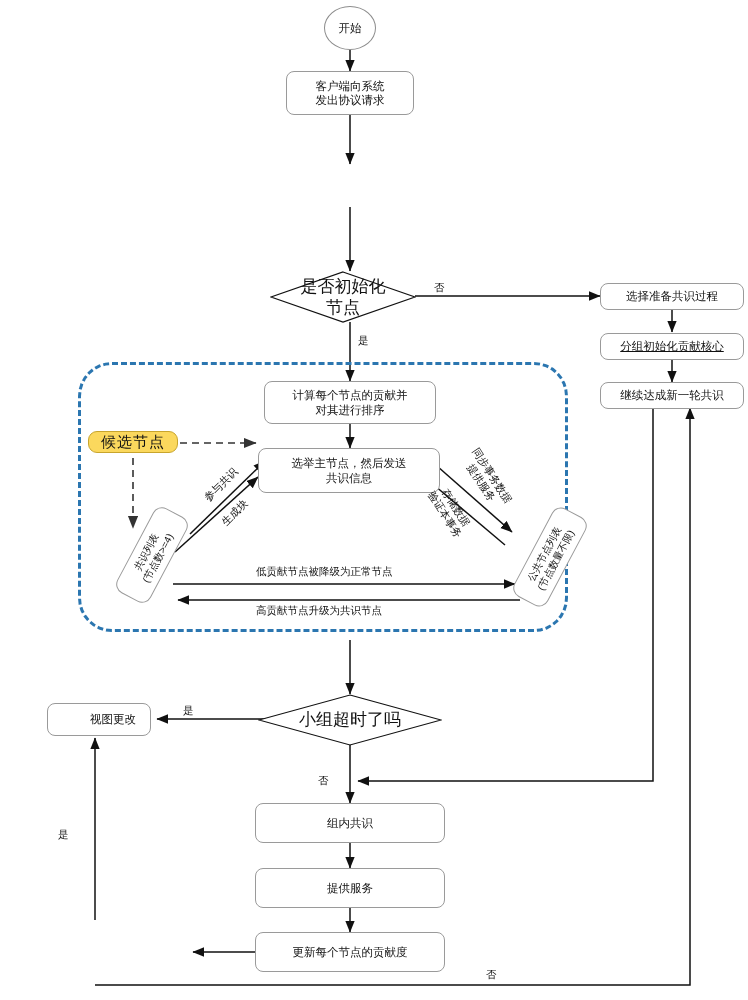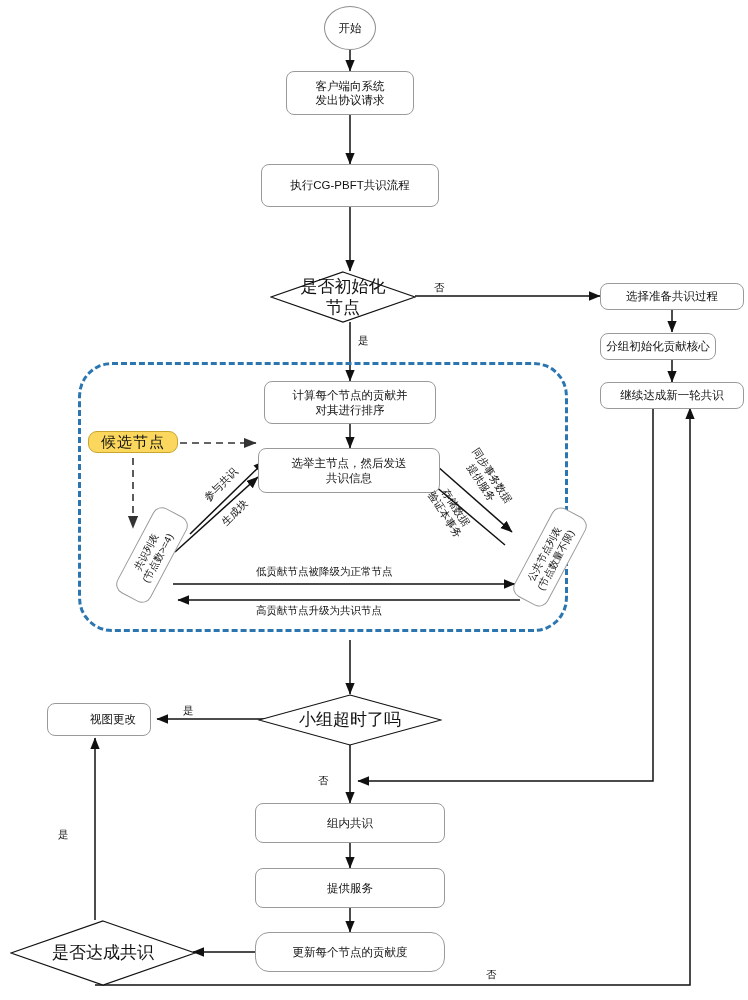--- a/index.html
+++ b/index.html
@@ -168,21 +168,20 @@
     </g>
   </svg>
 
   <div class="dashbox" style="left:78px;top:362px;width:484px;height:264px;"></div>
 
   <div class="node start" style="left:324px;top:6px;width:52px;height:44px;">开始</div>
 
   <div class="node" style="left:286px;top:71px;width:128px;height:44px;">客户端向系统
 发出协议请求</div>
 
-  <div class="node" style="left:261px;top:164px;width:178px;height:43px;">执行CG-PBFT共识流程</div>
 
   <div class="diamond" style="left:270px;top:271px;width:146px;height:52px;">
     <svg class="dshape" viewBox="0 0 146 52" preserveAspectRatio="none">
       <polygon points="73,1 145,26 73,51 1,26" fill="#ffffff" stroke="#111" stroke-width="1.2"></polygon>
     </svg>
     <div class="dlabel">是否初始化
 节点</div>
   </div>
 
   <div class="node" style="left:264px;top:381px;width:172px;height:43px;">计算每个节点的贡献并
@@ -194,45 +193,39 @@
   <div class="node yellow" style="left:88px;top:431px;width:90px;height:22px;">候选节点</div>
 
   <div class="node rot" style="left:104px;top:536px;width:96px;height:38px;">共识列表
 (节点数&gt;=4)</div>
 
   <div class="node rot" style="left:500px;top:538px;width:100px;height:38px;">公共节点列表
 (节点数量不限)</div>
 
   <div class="node" style="left:600px;top:283px;width:144px;height:27px;">选择准备共识过程</div>
 
-  <div class="node" style="left:600px;top:333px;width:116px;height:27px;">分组初始化贡献核心</div>
+  <div class="node" style="left:600px;top:333px;width:144px;height:27px;text-decoration:underline;">分组初始化贡献核心</div>
 
   <div class="node" style="left:600px;top:382px;width:144px;height:27px;">继续达成新一轮共识</div>
 
   <div class="diamond" style="left:258px;top:694px;width:184px;height:52px;">
     <svg class="dshape" viewBox="0 0 184 52" preserveAspectRatio="none">
       <polygon points="92,1 183,26 92,51 1,26" fill="#ffffff" stroke="#111" stroke-width="1.2"></polygon>
     </svg>
     <div class="dlabel">小组超时了吗</div>
   </div>
 
   <div class="node" style="left:47px;top:703px;width:104px;height:33px;padding-left:28px;">视图更改</div>
 
   <div class="node" style="left:255px;top:803px;width:190px;height:40px;">组内共识</div>
 
   <div class="node" style="left:255px;top:868px;width:190px;height:40px;">提供服务</div>
 
-  <div class="node" style="left:255px;top:932px;width:190px;height:40px;border-radius:14px;">更新每个节点的贡献度</div>
-
-  <div class="diamond" style="left:10px;top:920px;width:186px;height:66px;">
-    <svg class="dshape" viewBox="0 0 186 66" preserveAspectRatio="none">
-      <polygon points="93,1 185,33 93,65 1,33" fill="#ffffff" stroke="#111" stroke-width="1.2"></polygon>
-    </svg>
-    <div class="dlabel">是否达成共识</div>
-  </div>
+  <div class="node" style="left:255px;top:932px;width:190px;height:40px;">更新每个节点的贡献度</div>
+
 
   <div class="elabel" style="left:432px;top:281px;">否</div>
 
   <div class="elabel" style="left:356px;top:334px;">是</div>
 
   <div class="elabel diag" style="left:200px;top:478px;transform:rotate(-45deg);transform-origin:center;">参与共识</div>
 
   <div class="elabel diag" style="left:219px;top:506px;transform:rotate(-45deg);transform-origin:center;">生成块</div>
 
   <div class="elabel diag" style="left:455px;top:466px;transform:rotate(57deg);transform-origin:center;">同步事务数据

